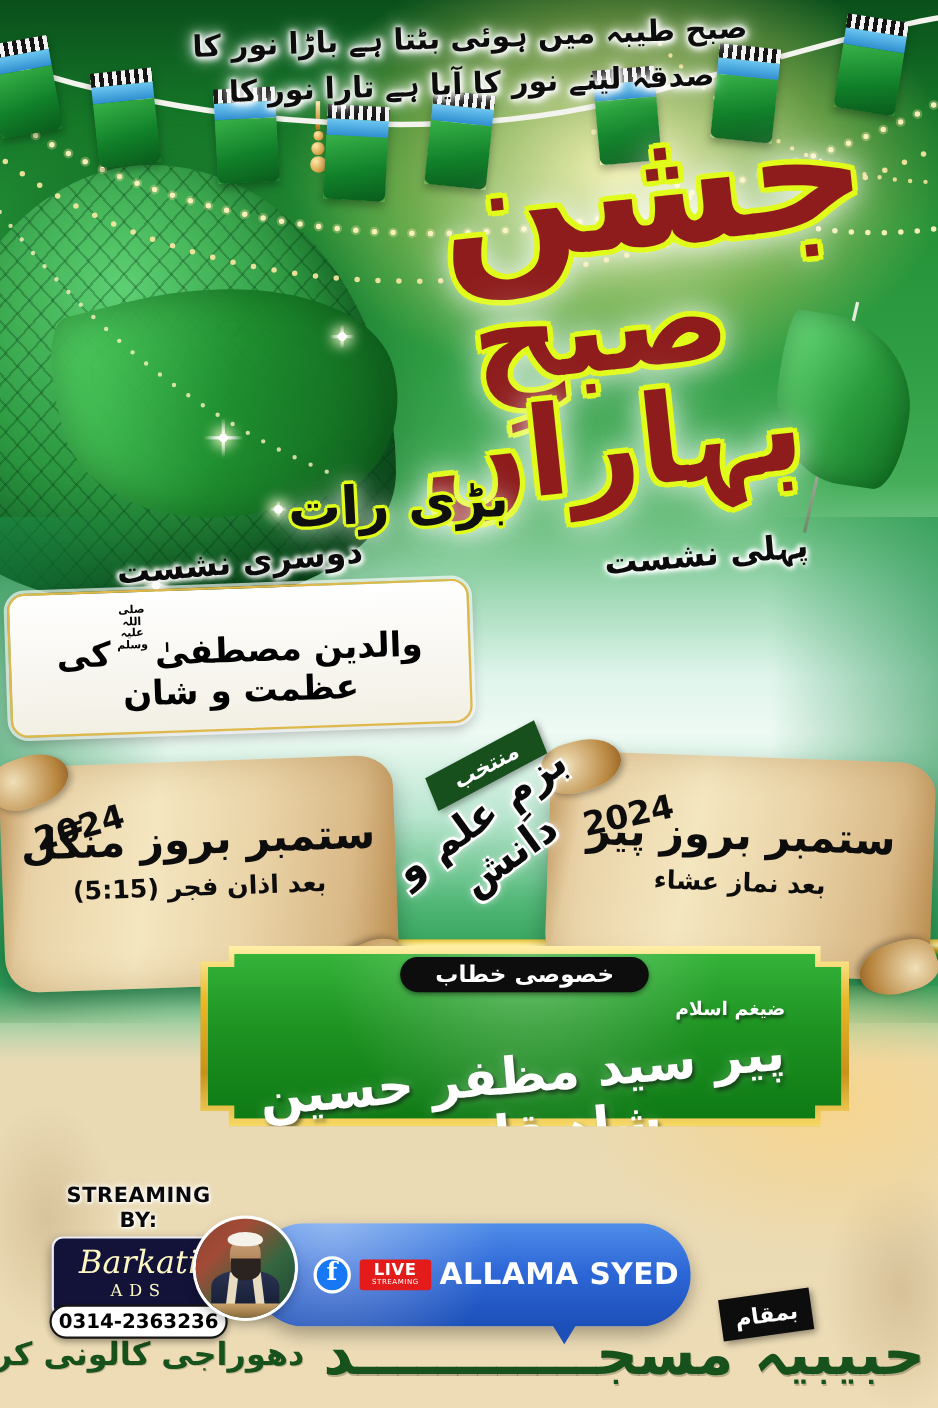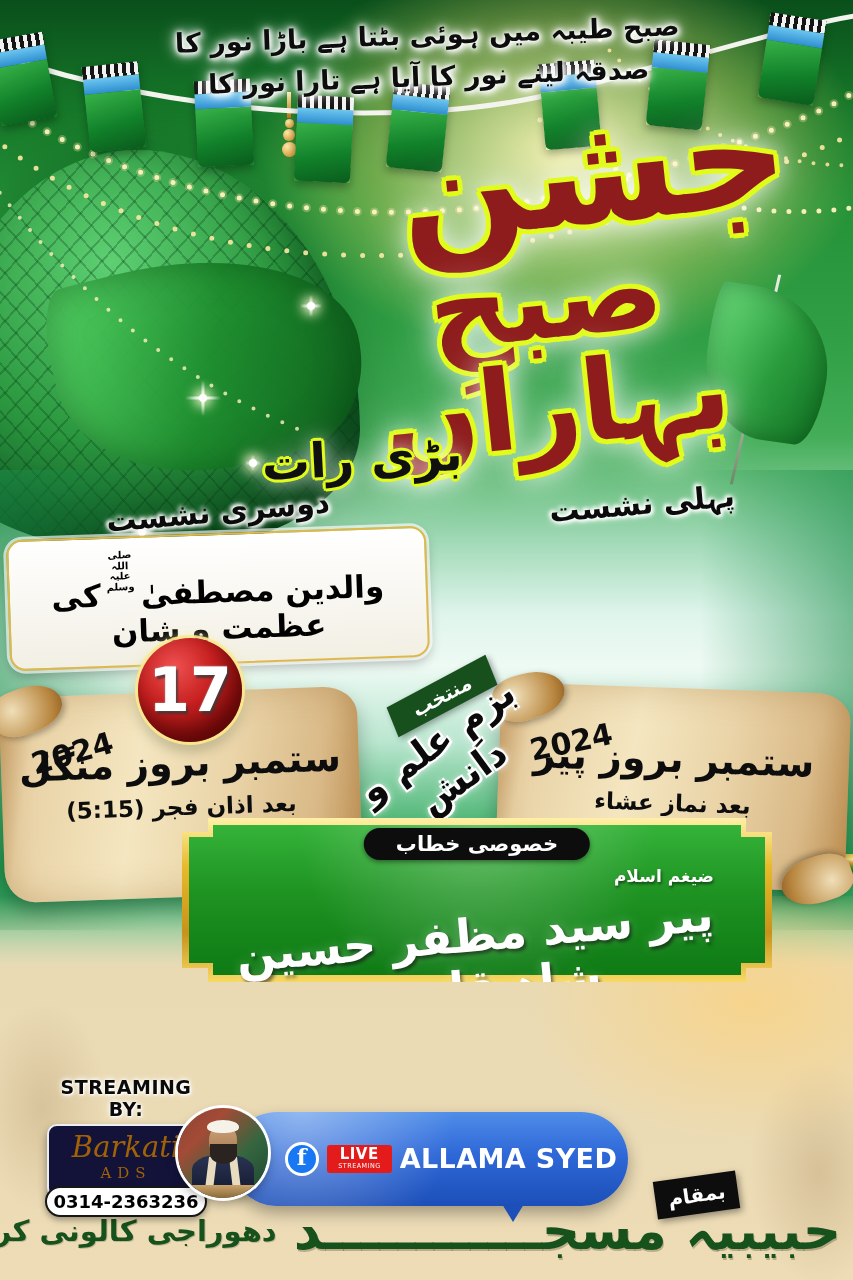--- a/index.html
+++ b/index.html
@@ -134,21 +134,21 @@
   .ribbon{position:absolute;left:34px;top:16px;padding:4px 24px;background:#174f1d;color:#fff;
     font-size:20px;font-weight:bold;transform:rotate(-28deg) skewX(-6deg);direction:rtl;
     box-shadow:2px 3px 6px rgba(0,0,0,.35);}
   .bname{position:absolute;left:4px;top:52px;width:188px;text-align:center;transform:rotate(-36deg);
     font-size:37px;font-weight:bold;color:#0a0a0a;direction:rtl;line-height:1.18;
     text-shadow:0 0 5px #fff,0 0 10px #fff,2px 2px 0 #fff,-2px -2px 0 #fff,2px -2px 0 #fff,-2px 2px 0 #fff;}
 
   
   .wing-strip{position:absolute;left:182px;right:0;top:854px;height:18px;z-index:2;
     background:linear-gradient(180deg,#e7c23a,#fff0a0 30%,#caa11d 55%,#2d9a33 78%,#136f1a);}
-  .speaker-wrap{position:absolute;left:182px;top:818px;width:590px;height:164px;z-index:3;
+  .speaker-wrap{position:absolute;left:182px;top:860px;width:590px;height:164px;z-index:3;
     background:linear-gradient(180deg,#fff0a8,#e7b92a 30%,#c8921a 70%,#f7d964);
     clip-path:polygon(26px 0, calc(100% - 26px) 0, calc(100% - 26px) 14px, 100% 14px,
       100% calc(100% - 14px), calc(100% - 26px) calc(100% - 14px), calc(100% - 26px) 100%,
       26px 100%, 26px calc(100% - 14px), 0 calc(100% - 14px), 0 14px, 26px 14px);
     filter:drop-shadow(0 6px 10px rgba(0,0,0,.3));}
   .speaker-inner{position:absolute;inset:7px;
     background:radial-gradient(circle at 50% 0%, rgba(255,255,255,.28), transparent 55%),
       linear-gradient(180deg,#35b339 0%,#1e9322 45%,#0e7a14 100%);
     clip-path:polygon(24px 0, calc(100% - 24px) 0, calc(100% - 24px) 12px, 100% 12px,
       100% calc(100% - 12px), calc(100% - 24px) calc(100% - 12px), calc(100% - 24px) 100%,
@@ -160,21 +160,21 @@
     text-shadow:1px 2px 3px rgba(0,0,0,.55);z-index:2;}
   .speaker-name{position:absolute;top:92px;left:8px;right:8px;text-align:center;color:#fff;
     font-size:46px;font-weight:bold;direction:rtl;transform:rotate(-5deg);line-height:1.12;z-index:2;
     text-shadow:2px 3px 4px rgba(0,0,0,.55), 0 0 12px rgba(255,255,255,.28);}
 
   
   .designer{position:absolute;left:40px;top:1076px;width:172px;z-index:4;text-align:center;}
   .d-label{font-size:19px;font-weight:bold;color:#0a0a0a;letter-spacing:.5px;
     text-shadow:0 0 4px #fff,0 0 7px #fff,1px 1px 2px #fff;}
   .d-box{margin:4px auto 0;width:158px;background:#13133a;border:2px solid #ececf4;border-radius:10px;
-    padding:6px 4px 14px;color:#a16207;box-shadow:0 5px 10px rgba(0,0,0,.4);}
+    padding:6px 4px 14px;color:#fef9c3;box-shadow:0 5px 10px rgba(0,0,0,.4);}
   .d-brand{font-family:"DejaVu Serif",serif;font-style:italic;font-size:29px;line-height:1.05;}
   .d-sub{font-family:"DejaVu Serif",serif;font-size:15px;letter-spacing:6px;margin-top:2px;}
   .d-phone{margin:-12px auto 0;width:162px;background:#fff;border:2px solid #161616;border-radius:16px;
     font-size:18px;font-weight:bold;color:#000;padding:3px 0;position:relative;z-index:2;
     box-shadow:0 3px 6px rgba(0,0,0,.35);}
 
   
   .avatar{position:absolute;left:178px;top:1108px;width:90px;height:90px;border-radius:50%;overflow:hidden;z-index:5;
     background:linear-gradient(135deg,#8a4434 0%,#a34b36 28%,#34663f 62%,#1d4430 100%);
     box-shadow:0 0 0 3px #fdfdfd, 0 5px 12px rgba(0,0,0,.38);}
@@ -332,21 +332,20 @@
   </div>
 
   <div class="scroll scroll-left">
     <div class="sc-inner">
       <span class="sc-year">2024</span>
       <div class="sc-date">ستمبر بروز منگل</div>
       <div class="sc-time">بعد اذان فجر (5:15)</div>
     </div>
   </div>
 
-  <div class="day-circle circle-17">17</div>
 
   <div class="badge-center">
     <div class="ribbon">منتخب</div>
     <div class="bname">بزمِ علم و دانش</div>
   </div>
 
   <div class="wing-strip"></div>
 
   <div class="speaker-wrap">
     <div class="speaker-inner"></div>

